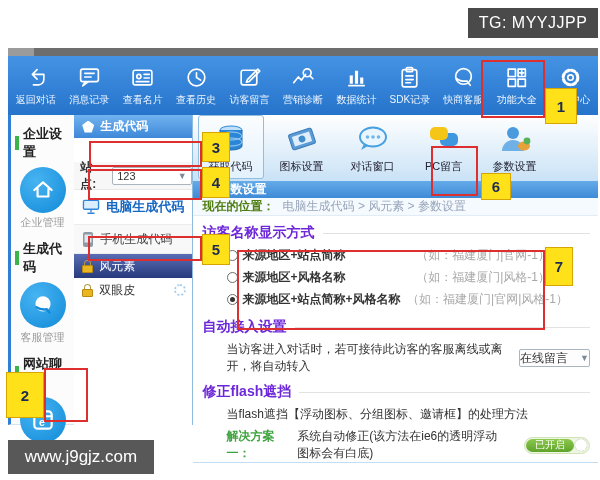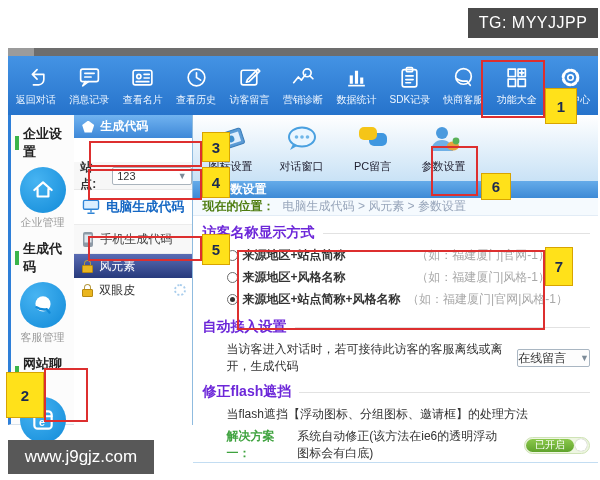--- a/index.html
+++ b/index.html
@@ -285,20 +285,31 @@
             <span class="s"></span>
             <span class="b"></span>
           </span>
         <span class="t">双眼皮</span>
         <span class="mini-gear"></span>
       </div>
     </div>
 
     <div class="right-panel">
       <div class="icon-bar">
+        <div class="big-tab sel">
+          <span class="glyph">
+            <svg viewBox="0 0 36 32" width="36" height="32">
+                <ellipse cx="18" cy="7" rx="11" ry="4" fill="#bfe2fa" stroke="#2c86d8"></ellipse>
+                <path d="M7 7 v16 a11 4 0 0 0 22 0 V7" fill="#2c86d8" stroke="#1d6cb4"></path>
+                <ellipse cx="18" cy="13" rx="11" ry="4" fill="none" stroke="#9fd0f2"></ellipse>
+                <ellipse cx="18" cy="19" rx="11" ry="4" fill="none" stroke="#9fd0f2"></ellipse>
+              </svg>
+          </span>
+          <span class="lb">获取代码</span>
+        </div>
         <div class="big-tab">
           <span class="glyph">
             <svg viewBox="0 0 36 32" width="36" height="32">
                 <g transform="rotate(-18 18 16)">
                   <rect x="6" y="8" width="24" height="16" rx="2" fill="#5b9bd5" stroke="#3a7cb8"></rect>
                   <rect x="9" y="11" width="18" height="10" fill="#dfeefd"></rect>
                   <circle cx="18" cy="16" r="3.4" fill="#3f8ecb"></circle>
                 </g>
               </svg>
           </span>
@@ -362,21 +373,21 @@
           <span class="ex">（如：福建厦门|风格-1）</span>
         </div>
         <div class="radio-row row3">
           <span class="radio checked"></span>
           <span class="opt">来源地区+站点简称+风格名称</span>
           <span class="ex">（如：福建厦门|官网|风格-1）</span>
         </div>
 
         <div class="sec-title" style="margin-top:10px;">自动接入设置</div>
         <div class="text-row">
-          <span>当访客进入对话时，若可接待此访客的客服离线或离开，生成代码</span>
+          <span>当访客进入对话时，若可接待此访客的客服离线或离开，将自动转入</span>
           <div class="inline-select">
             <span>在线留言</span>
             <span class="chev">▼</span>
           </div>
         </div>
 
         <div class="sec-title" style="margin-top:8px;">修正flash遮挡</div>
         <div class="text-row">当flash遮挡【浮动图标、分组图标、邀请框】的处理方法</div>
         <div class="sol-row">
           <span class="sol-label">解决方案一：</span>

